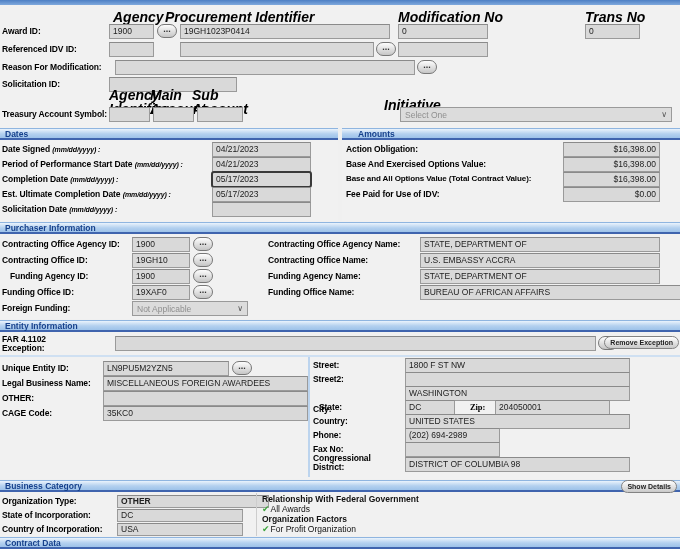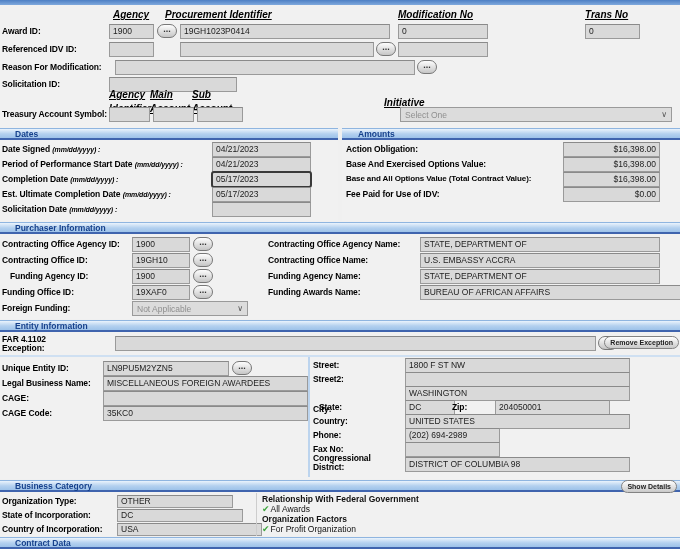--- a/index.html
+++ b/index.html
@@ -1,41 +1,41 @@
 <!DOCTYPE html>
 <html><head>
 <meta charset="utf-8">
 <style>
   html,body{margin:0;padding:0;background:#e8e8e8;}
   #app{position:relative;width:680px;height:549px;background:#f0f0f0;overflow:hidden;
        font-family:"Liberation Sans","DejaVu Sans",sans-serif;font-size:8.5px;color:#111;}
   .lbl{position:absolute;font-weight:bold;font-size:8.5px;letter-spacing:-0.1px;white-space:nowrap;color:#000;}
   .lbl.wrap{white-space:normal;line-height:9px;}
   .hint{font-weight:bold;font-style:italic;font-size:7px;}
-  .hdr{position:absolute;font-weight:bold;font-style:italic;font-size:10px;white-space:nowrap;color:#000;text-decoration:underline;}
+  .hdr{position:absolute;font-weight:bold;font-style:italic;font-size:14px;white-space:nowrap;color:#000;}
   .hdr.twoline{white-space:normal;line-height:14px;}
   .fld{position:absolute;background:#d9d9d9;border:1px solid #9a9a9a;border-top-color:#8a8a8a;
        height:15px;box-sizing:border-box;font-size:8.5px;line-height:13px;padding:0 3px;
        color:#222;overflow:hidden;white-space:nowrap;}
   .fld.right{text-align:right;}
   .fld.focus{border:2px solid #3a3a3a;border-radius:3px;}
   .fld.small{height:13px;line-height:11px;}
   .sel{position:absolute;background:#dcdcdc;border:1px solid #9a9a9a;height:15px;box-sizing:border-box;
        display:flex;justify-content:space-between;align-items:center;padding:0 4px;font-size:8.5px;color:#8f8f8f;}
   .chev{font-size:8px;color:#555;line-height:8px;}
   .btn3{position:absolute;width:20px;height:14px;border:1px solid #777;border-radius:7px;
         background:linear-gradient(#fdfdfd,#c6c6c6);font-size:9px;font-weight:bold;text-align:center;
         line-height:8px;box-sizing:border-box;color:#333;cursor:default;}
   .pillbtn{position:absolute;height:13px;border:1px solid #838383;border-radius:7px;
         background:linear-gradient(#ffffff,#c9c9c9);font-size:7px;font-weight:bold;line-height:11px;
         padding:0 5px;box-sizing:border-box;color:#222;text-align:center;white-space:nowrap;}
   .sechdr{position:absolute;height:12px;box-sizing:border-box;
         background:linear-gradient(#eaf3fc,#b3d0ef 55%,#9dc2e9);
         border-top:1px solid #8fb5e0;border-bottom:2px solid #3f64ae;
-        color:#16418c;font-weight:bold;font-size:8.5px;line-height:10px;padding-left:15px;}
+        color:#16418c;font-weight:bold;font-size:8.5px;line-height:10px;padding-left:5px;}
   .panel{position:absolute;background:#f1f1f1;}
   .vdiv{position:absolute;width:2px;background:#bcd4ee;}
   .hline{position:absolute;height:2px;background:#cfe0f2;}
   .boldtxt{position:absolute;font-weight:bold;font-size:8.5px;white-space:nowrap;}
   .checkitem{position:absolute;font-size:8.5px;white-space:nowrap;color:#111;}
   .check{color:#3da53d;font-weight:bold;font-size:9px;margin-right:1px;}
   #topbar{position:absolute;left:0;top:0;width:680px;height:5px;
         background:linear-gradient(#4d7fc4,#7fa9dd);}
 </style>
 </head>
@@ -138,21 +138,21 @@
 
     <span class="lbl" style="left:2px;top:49px;padding-left:8px;">Funding Agency ID:</span>
     <div class="fld" style="left:132px;top:47px;width:58px;">1900</div>
     <div class="btn3" style="left:193px;top:47px;"><span>...</span></div>
     <span class="lbl" style="left:268px;top:49px;">Funding Agency Name:</span>
     <div class="fld" style="left:420px;top:47px;width:240px;">STATE, DEPARTMENT OF</div>
 
     <span class="lbl" style="left:2px;top:65px;">Funding Office ID:</span>
     <div class="fld" style="left:132px;top:63px;width:58px;">19XAF0</div>
     <div class="btn3" style="left:193px;top:63px;"><span>...</span></div>
-    <span class="lbl" style="left:268px;top:65px;">Funding Awards Name:</span>
+    <span class="lbl" style="left:268px;top:65px;">Funding Office Name:</span>
     <div class="fld" style="left:420px;top:63px;width:287px;">BUREAU OF AFRICAN AFFAIRS</div>
 
     <span class="lbl" style="left:2px;top:81px;">Foreign Funding:</span>
     <div class="sel" style="left:132px;top:79px;width:116px;">
       <span>Not Applicable</span>
       <span class="chev">∨</span>
     </div>
   </div>
 
   <div class="panel" style="left:0;top:320px;width:680px;height:159px;">
@@ -166,65 +166,65 @@
     <div class="hline" style="left:0;top:35px;width:680px;"></div>
     <div class="vdiv" style="left:308px;top:37px;height:120px;"></div>
 
     <span class="lbl" style="left:2px;top:43px;">Unique Entity ID:</span>
     <div class="fld" style="left:103px;top:41px;width:126px;">LN9PU5M2YZN5</div>
     <div class="btn3" style="left:232px;top:41px;"><span>...</span></div>
 
     <span class="lbl" style="left:2px;top:58px;">Legal Business Name:</span>
     <div class="fld" style="left:103px;top:56px;width:205px;">MISCELLANEOUS FOREIGN AWARDEES</div>
 
-    <span class="lbl" style="left:2px;top:73px;">CAGE:</span>
+    <span class="lbl" style="left:2px;top:73px;">OTHER:</span>
     <div class="fld" style="left:103px;top:71px;width:205px;"></div>
 
     <span class="lbl" style="left:2px;top:88px;">CAGE Code:</span>
     <div class="fld" style="left:103px;top:86px;width:205px;">35KC0</div>
 
     <span class="lbl" style="left:313px;top:40px;">Street:</span>
     <div class="fld" style="left:405px;top:38px;width:225px;">1800 F ST NW</div>
 
     <span class="lbl" style="left:313px;top:54px;">Street2:</span>
     <div class="fld" style="left:405px;top:52px;width:225px;"></div>
 
     <span class="lbl" style="left:313px;top:68px;margin-top:16px;">City:</span>
     <div class="fld" style="left:405px;top:66px;width:225px;">WASHINGTON</div>
 
     <span class="lbl" style="left:313px;top:82px;padding-left:6px;">State:</span>
     <div class="fld" style="left:405px;top:80px;width:50px;">DC</div>
-    <span class="lbl" style="left:452px;top:82px;">Zip:</span>
+    <span class="lbl" style="left:470px;top:82px;font-family:Liberation Serif, serif;">Zip:</span>
     <div class="fld" style="left:495px;top:80px;width:115px;">204050001</div>
 
     <span class="lbl" style="left:313px;top:96px;">Country:</span>
     <div class="fld" style="left:405px;top:94px;width:225px;">UNITED STATES</div>
 
     <span class="lbl" style="left:313px;top:110px;">Phone:</span>
     <div class="fld" style="left:405px;top:108px;width:95px;">(202) 694-2989</div>
 
     <span class="lbl" style="left:313px;top:124px;">Fax No:</span>
     <div class="fld" style="left:405px;top:122px;width:95px;"></div>
 
     <span class="lbl wrap" style="left:313px;top:134px;width:85px;">Congressional District:</span>
     <div class="fld" style="left:405px;top:137px;width:225px;">DISTRICT OF COLUMBIA 98</div>
   </div>
 
   <div class="panel" style="left:0;top:480px;width:680px;height:56px;">
     <div class="sechdr" style="left:0;top:0;width:680px;"><span>Business Category</span></div>
     <div class="pillbtn" style="right:3px;top:0px;">Show Details</div>
 
     <span class="lbl" style="left:2px;top:16px;">Organization Type:</span>
-    <div class="fld small" style="left:117px;top:15px;width:116px;">OTHER</div>
+    <div class="fld small" style="left:117px;top:15px;width:152px;font-weight:bold;">OTHER</div>
 
     <span class="lbl" style="left:2px;top:30px;">State of Incorporation:</span>
     <div class="fld small" style="left:117px;top:29px;width:126px;">DC</div>
 
     <span class="lbl" style="left:2px;top:44px;">Country of Incorporation:</span>
-    <div class="fld small" style="left:117px;top:43px;width:145px;">USA</div>
+    <div class="fld small" style="left:117px;top:43px;width:126px;">USA</div>
 
     <div class="vdiv" style="left:256px;top:13px;height:43px;background:#cdcdcd;width:1px;"></div>
 
     <span class="boldtxt" style="left:262px;top:14px;">Relationship With Federal Government</span>
     <span class="checkitem" style="left:262px;top:24px;"><span class="check">✔</span><span>All Awards</span></span>
     <span class="boldtxt" style="left:262px;top:34px;">Organization Factors</span>
     <span class="checkitem" style="left:262px;top:44px;"><span class="check">✔</span><span>For Profit Organization</span></span>
   </div>
 
   <div class="sechdr" style="left:0;top:537px;width:680px;"><span>Contract Data</span></div>

